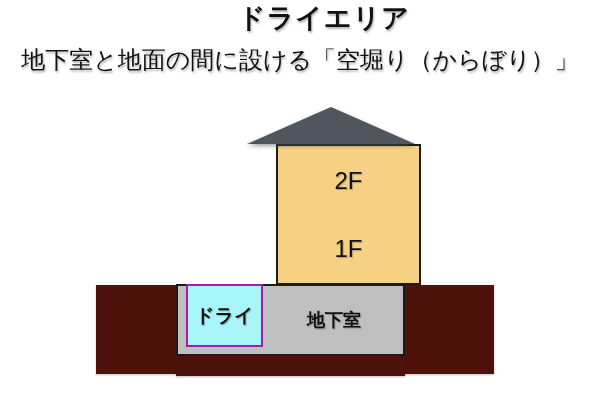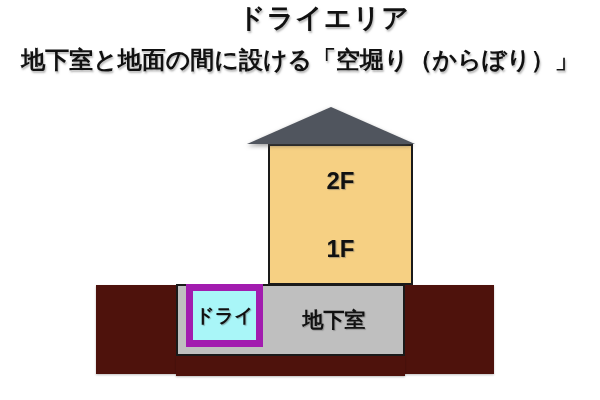--- a/index.html
+++ b/index.html
@@ -14,21 +14,21 @@
   .title {
     position: absolute; top: 2px; left: 0; width: 600px;
     text-align: center; font-size: 27px; font-weight: bold; color: #111;
     line-height: 32px; letter-spacing: 1px;
     text-shadow: 1px 2px 2px rgba(125,125,125,0.55);
     white-space: nowrap;
     margin-left: 24px;
   }
   .subtitle {
     position: absolute; top: 44px; left: 0; width: 600px;
-    text-align: center; font-size: 24px; font-weight: bold; color: #111;
+    text-align: center; font-size: 24px; font-weight: normal; color: #111;
     line-height: 31px;
     text-shadow: 1px 2px 2px rgba(125,125,125,0.55);
     white-space: nowrap;
   }
 
   
   .ground {
     position: absolute; left: 96px; top: 285px; width: 398px; height: 89px;
     box-shadow: 0 1px 2px rgba(0,0,0,0.25);
   }
@@ -38,39 +38,39 @@
   }
 
   
   .pit {
     position: absolute; left: 176px; top: 284px; width: 229px; height: 72px;
     border: 2px solid #1a1a1a; box-sizing: border-box;
   }
   .basement-label {
     position: absolute; left: 263px; top: 284px; width: 142px; height: 72px;
     display: flex; align-items: center; justify-content: center;
-    font-size: 21px; font-weight: bold; color: #111;
+    font-size: 18px; font-weight: bold; color: #111;
     text-shadow: 1px 1px 1px rgba(90,90,90,0.45);
   }
 
   
   .dry-area {
     position: absolute; left: 186px; top: 284px; width: 77px; height: 63px;
-    border: 7px solid #a21caf; box-sizing: border-box;
+    border: 2px solid #a21caf; box-sizing: border-box;
     display: flex; flex-direction: column; align-items: center; justify-content: center;
     font-size: 19px; font-weight: bold; color: #111; line-height: 29px;
     text-shadow: 1px 1px 1px rgba(90,90,90,0.45);
   }
 
   
   .floor {
-    position: absolute; left: 268px; width: 145px;
+    position: absolute; left: 276px; width: 145px;
     border: 2px solid #111; box-sizing: border-box;
     display: flex; align-items: center; justify-content: center;
-    font-size: 24px; font-weight: bold; color: #111;
+    font-size: 24px; font-weight: normal; color: #111;
     text-shadow: 1px 1px 1px rgba(90,90,90,0.45);
   }
   .floor-2f { top: 144px; height: 73px; }           
   .floor-1f { top: 215px; height: 70px; border-top: 0; text-align: right; }
 
   .roof-svg {
     position: absolute; left: 238px; top: 98px; width: 190px; height: 60px;
     filter: drop-shadow(0 2px 2px rgba(80,80,80,0.55));
   }
 </style>

